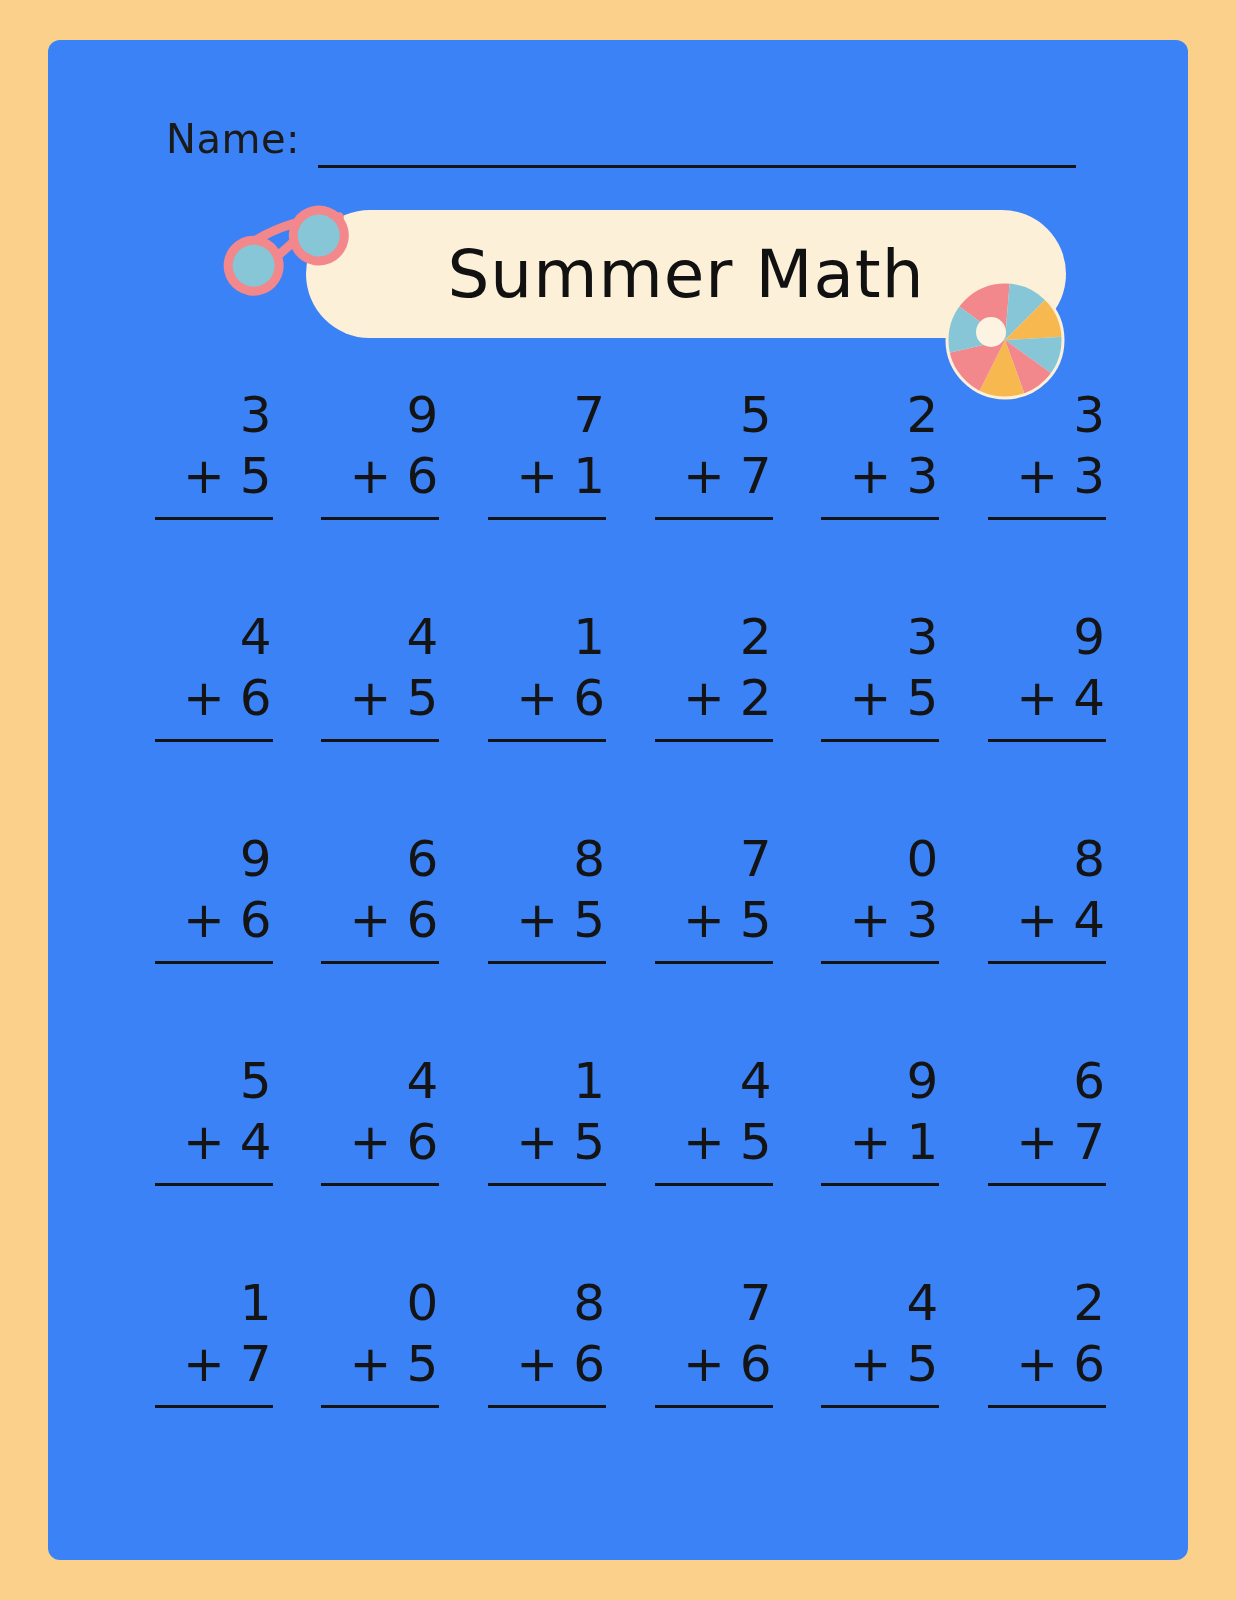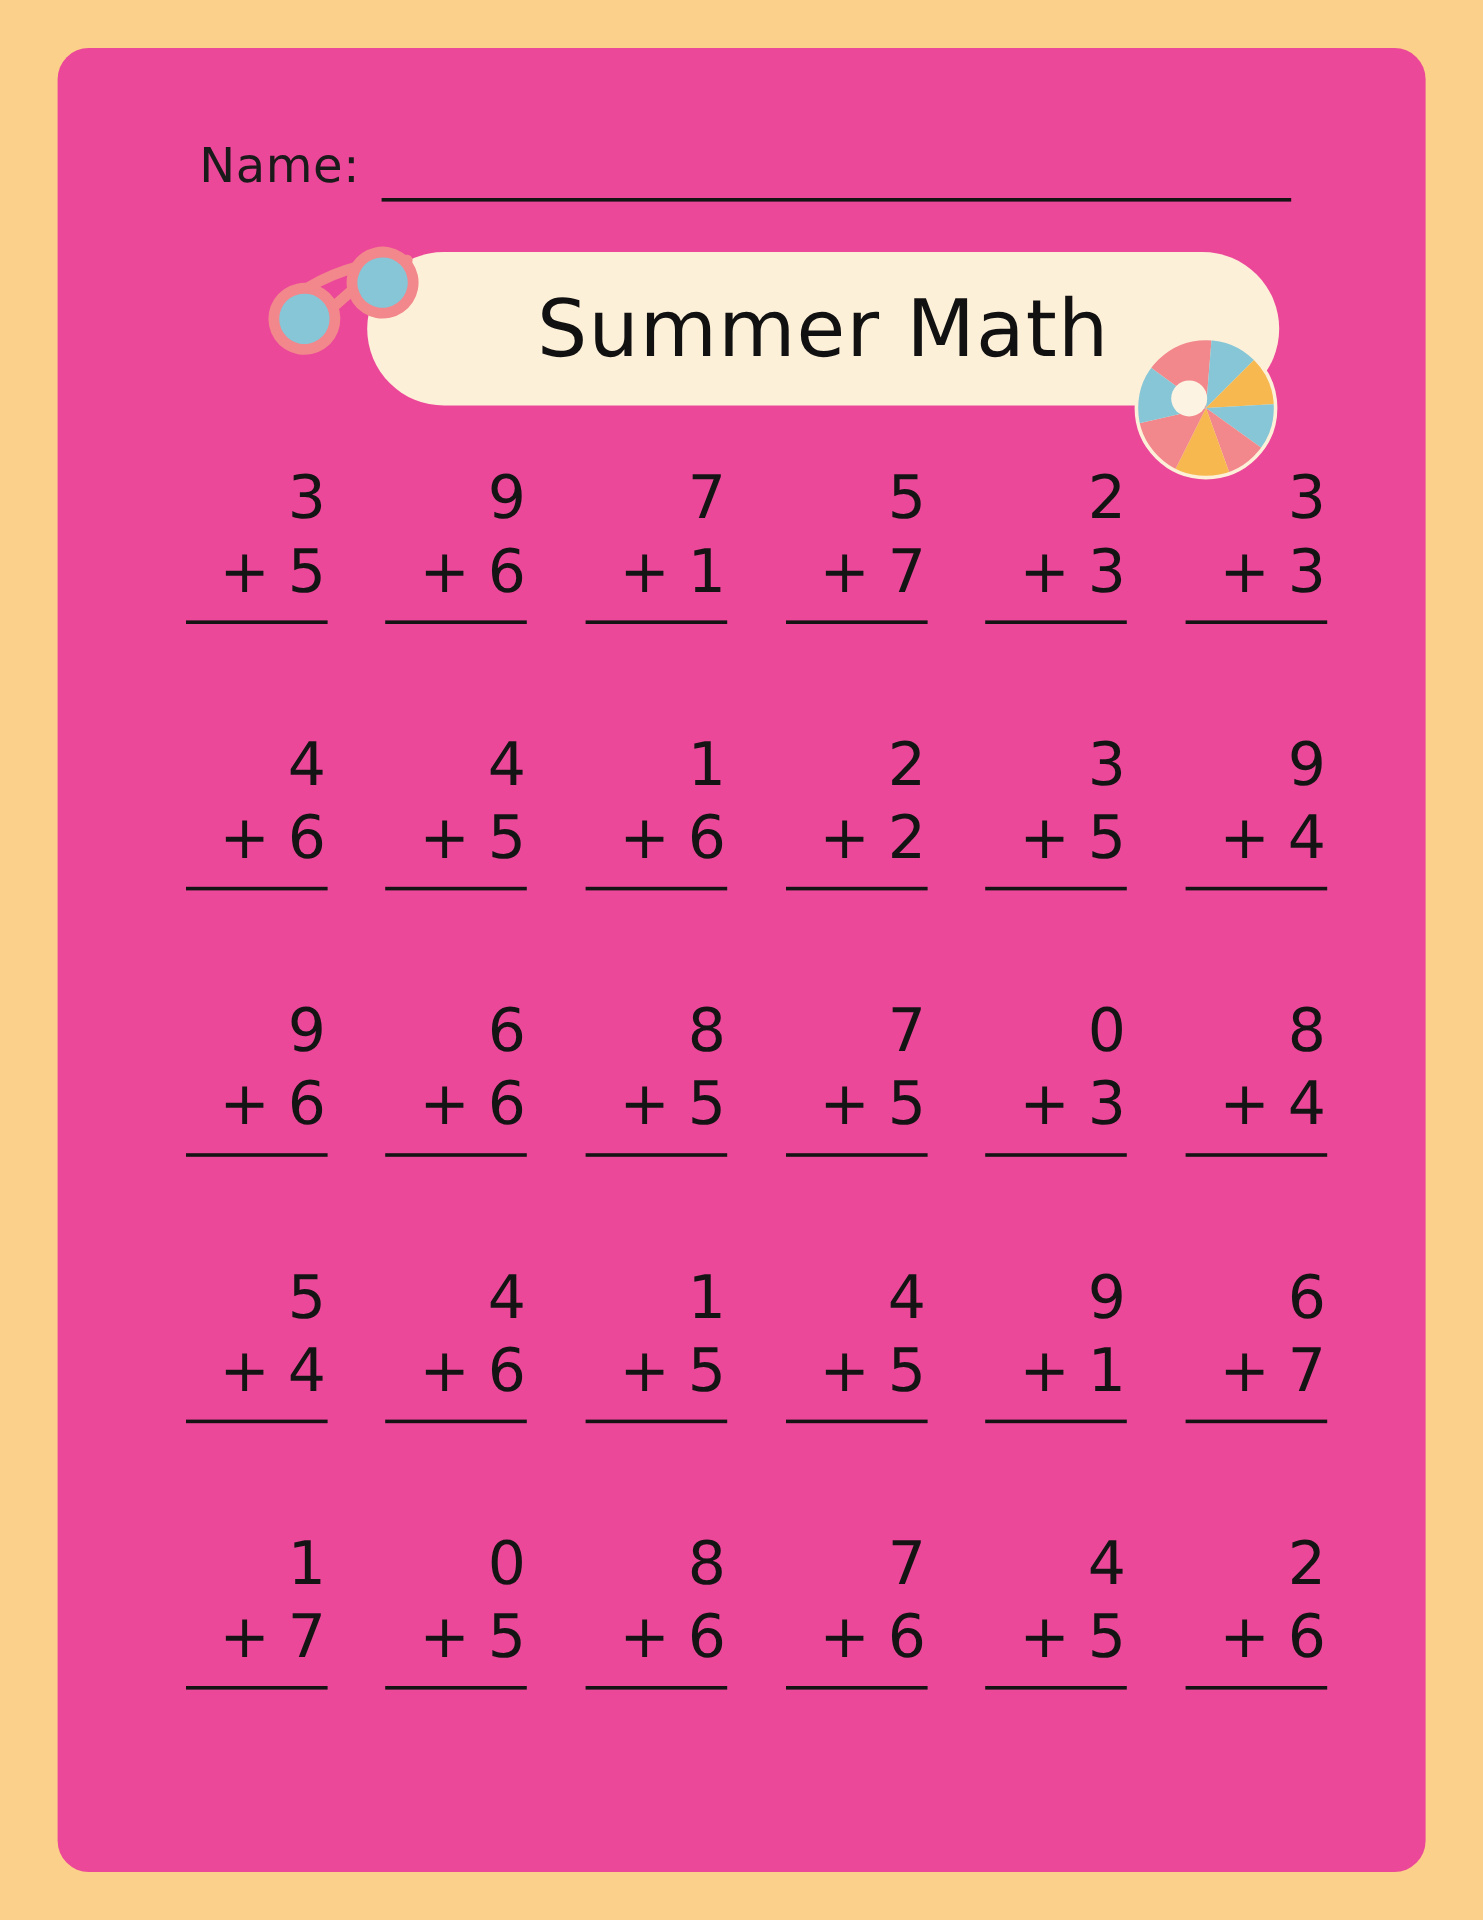--- a/index.html
+++ b/index.html
@@ -12,22 +12,22 @@
     background: #fbd08a;
     font-family: "DejaVu Sans", sans-serif;
     overflow: hidden;
   }
   .page {
     position: absolute;
     left: 48px;
     top: 40px;
     width: 1140px;
     height: 1520px;
-    background: #ec4899;
-    border-radius: 26px;
+    background: #3b82f6;
+    border-radius: 12px;
     box-sizing: border-box;
   }
   .name-row {
     position: absolute;
     left: 118px;
     top: 58px;
     width: 910px;
     height: 70px;
     display: flex;
     align-items: flex-end;

